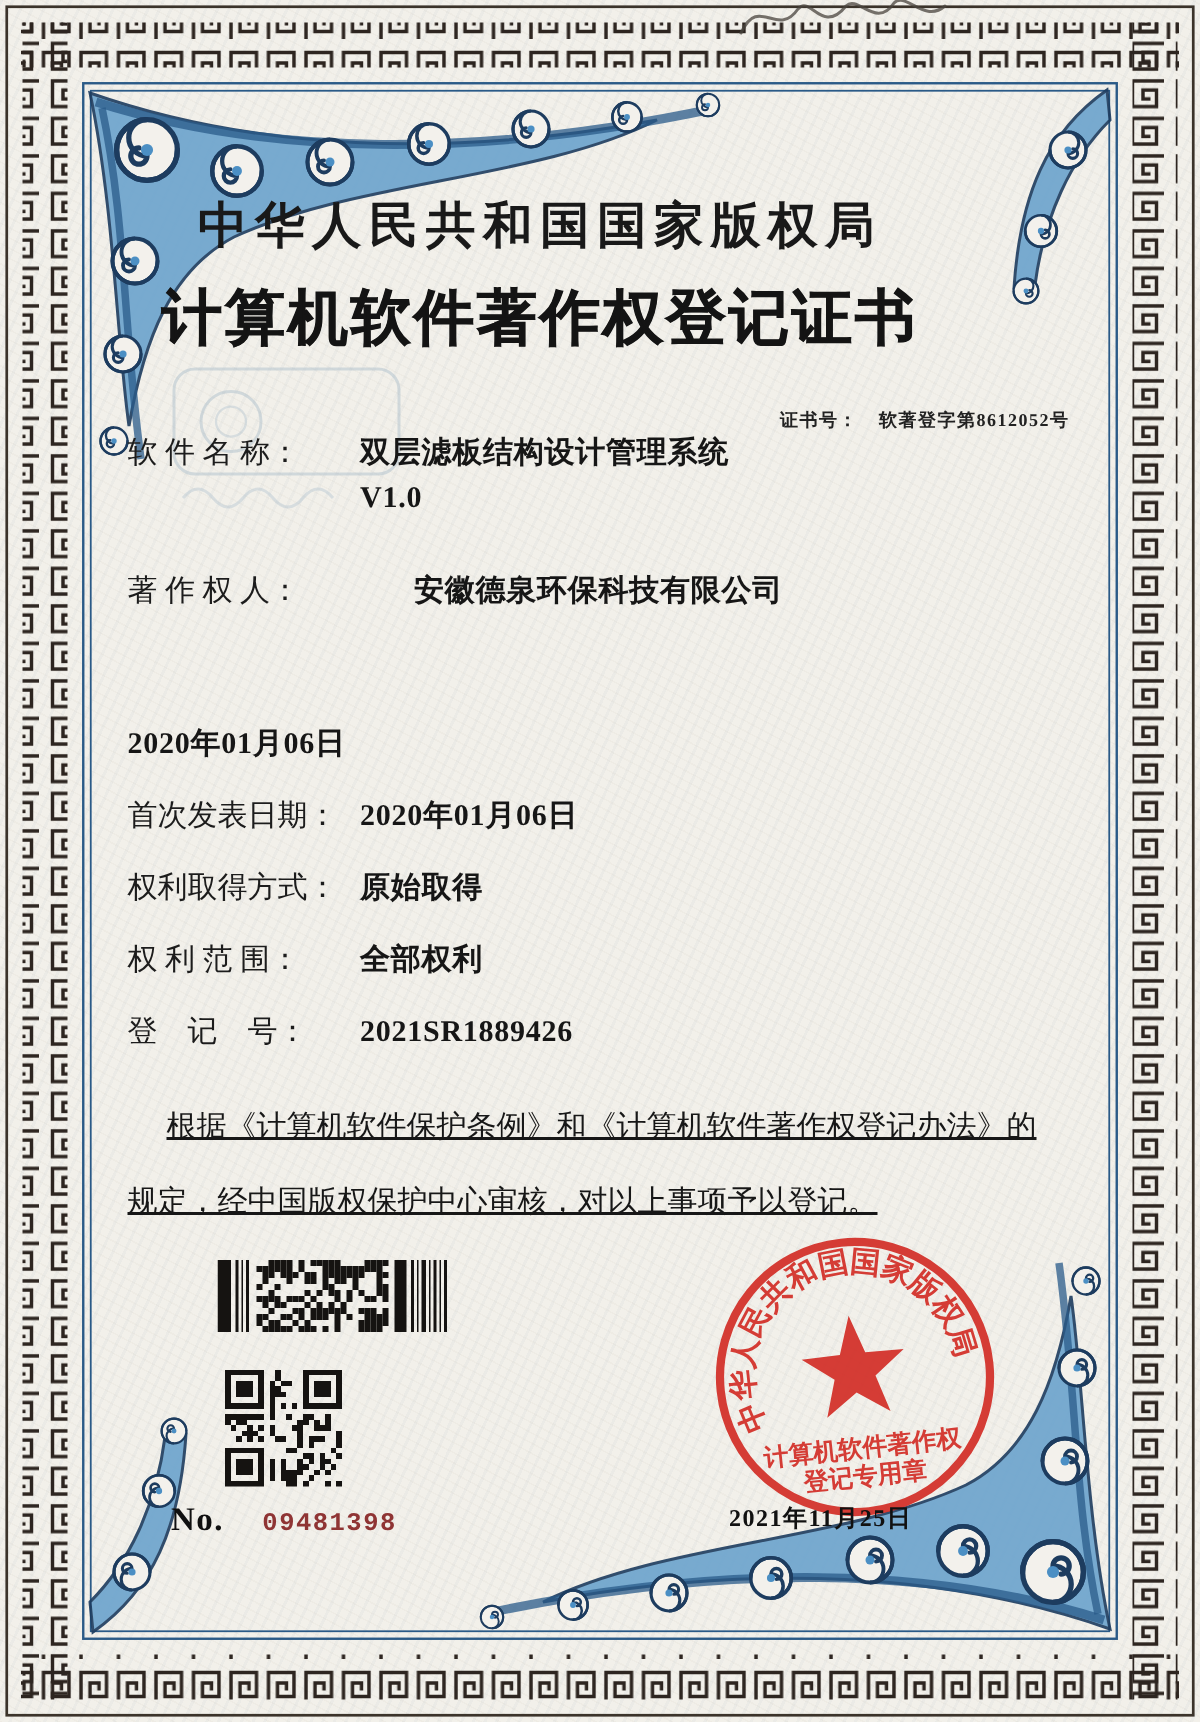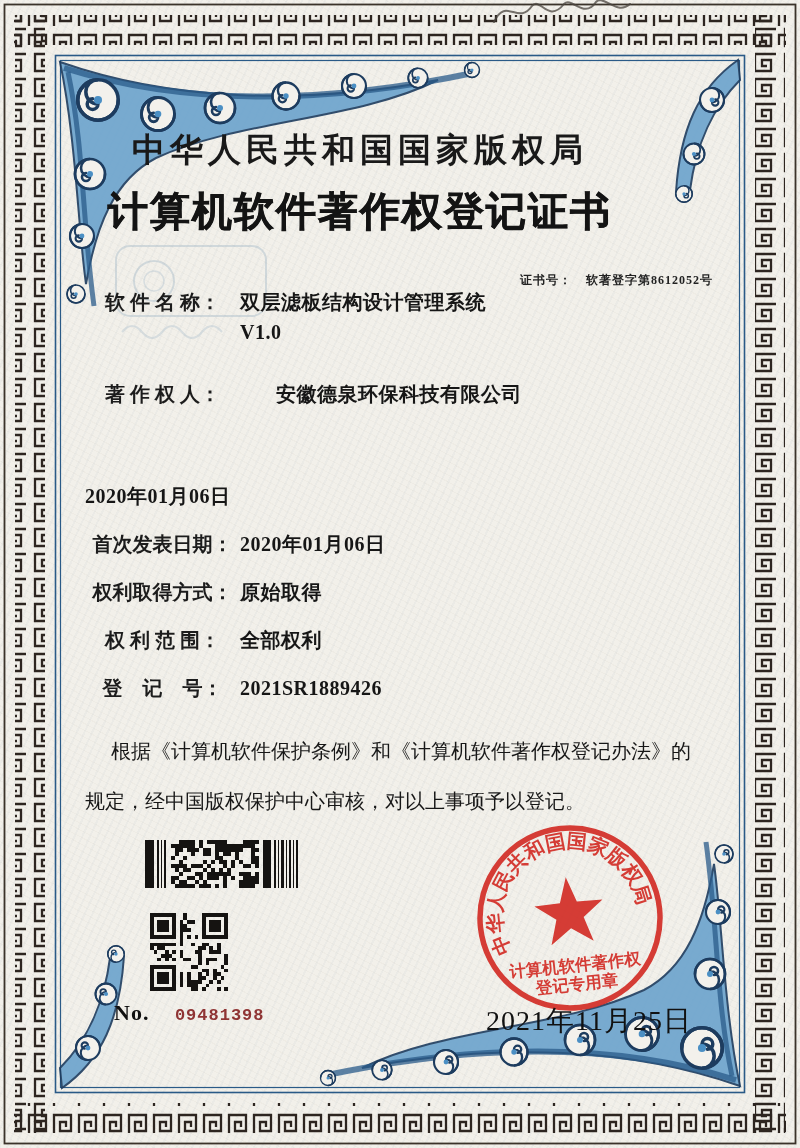--- a/index.html
+++ b/index.html
@@ -27,45 +27,45 @@
     font-size:40px;font-weight:700;letter-spacing:2px;color:#141414;
     -webkit-text-stroke:0.6px #141414;
   }
   .cert-no{
     position:absolute;top:248px;right:87px;font-size:12px;font-weight:700;
     letter-spacing:1px;color:#222;margin-top:24px;
   }
   .cert-no .lbl{margin-right:14px;}
 
   .field{position:absolute;left:85px;display:flex;font-size:20px;line-height:30px;}
-  .field .flabel{width:155px;flex:0 0 155px;font-weight:700;color:#1c1c1c;white-space:pre;text-align:center;}
+  .field .flabel{width:155px;flex:0 0 155px;font-weight:400;color:#1c1c1c;white-space:pre;}
   .field .fvalue{font-weight:600;color:#161616;letter-spacing:0.5px;}
   .f0{top:287px;} .f1{top:379px;gap:36px;} .f2{top:481px;} .f3{top:529px;}
   .f4{top:577px;} .f5{top:625px;} .f6{top:673px;}
 
   .statement{
     position:absolute;top:726px;left:85px;right:66px;
-    font-size:20px;line-height:50px;color:#171717;font-weight:500;
+    font-size:20px;line-height:50px;color:#171717;font-weight:500;text-decoration:underline;
   }
   .statement .l1{text-indent:26px;}
 
   .barcode{position:absolute;left:145px;top:840px;width:158px;height:48px;}
   .qr{position:absolute;left:150px;top:913px;width:78px;height:78px;}
 
   .serial{position:absolute;left:114px;top:1000px;font-size:22px;}
   .serial .prefix{font-weight:700;color:#101010;letter-spacing:1px;}
   .serial .num{
     font-family:"Liberation Mono","DejaVu Sans Mono",monospace;
     color:#8f3434;font-weight:700;letter-spacing:1px;margin-left:20px;font-size:17px;
   }
 
   .seal{position:absolute;left:470px;top:818px;width:200px;height:200px;
     transform:rotate(-6deg);opacity:0.93;}
   .issue-date{
-    position:absolute;left:486px;top:1002px;font-size:28px;font-weight:400;
+    position:absolute;left:486px;top:1002px;font-size:16px;font-weight:700;
     letter-spacing:1px;color:#111;z-index:3;
   }
 
   .watermark{position:absolute;left:108px;top:240px;z-index:1;opacity:0.45;}
   .handwriting{position:absolute;left:488px;top:0px;z-index:3;opacity:0.75;}
 </style>
 </head>
 <body>
 
 <div class="texture"></div>

